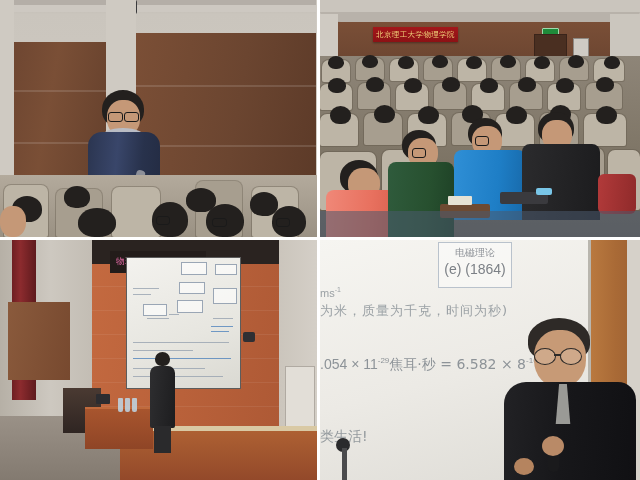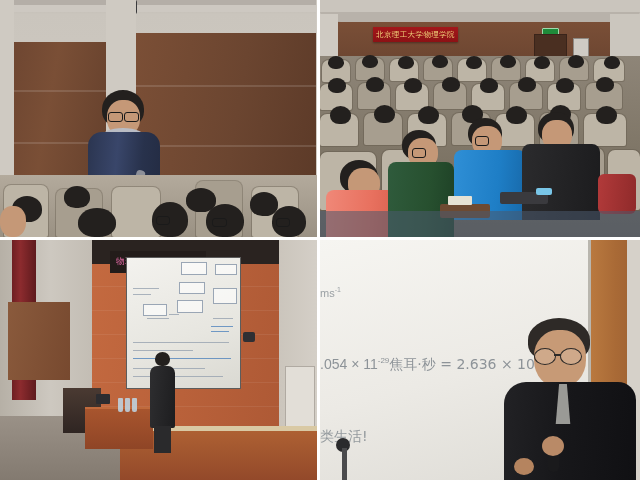--- a/index.html
+++ b/index.html
@@ -364,26 +364,31 @@
   </div>
 
   <div class="gutter"></div>
 
   <div class="panel" id="p4">
     <div class="p4-screen"></div>
     <div class="p4-scrEdge"></div>
     <div class="p4-wall"></div>
     <div class="p4-wall2"></div>
 
+    <div class="p4-box">
+      <div class="t1">电磁理论</div>
+      <div class="t2">(e) (1864)</div>
+    </div>
 
     <div class="p4-l1">
       <span>ms</span><sup>-1</sup>
     </div>
+    <div class="p4-l2">为米，质量为千克，时间为秒)</div>
     <div class="p4-l3">
-      <span>.054 × 11</span><sup>-29</sup><span class="cn">焦耳·秒 = 2.636 × 10</span><sup>-16</sup><span>e</span>
+      <span>.054 × 11</span><sup>-29</sup><span class="cn">焦耳·秒 = 6.582 × 8</span><sup>-16</sup><span>e</span>
     </div>
     <div class="p4-l4">类生活!</div>
 
     <div class="p4-person">
       <div class="p4-hair"></div>
       <div class="p4-faceo"></div>
       <div class="p4-gl" style="left:36px;"></div>
       <div class="p4-gl" style="left:62px;"></div>
       <div class="p4-glbr"></div>
       <div class="p4-coat"></div>

